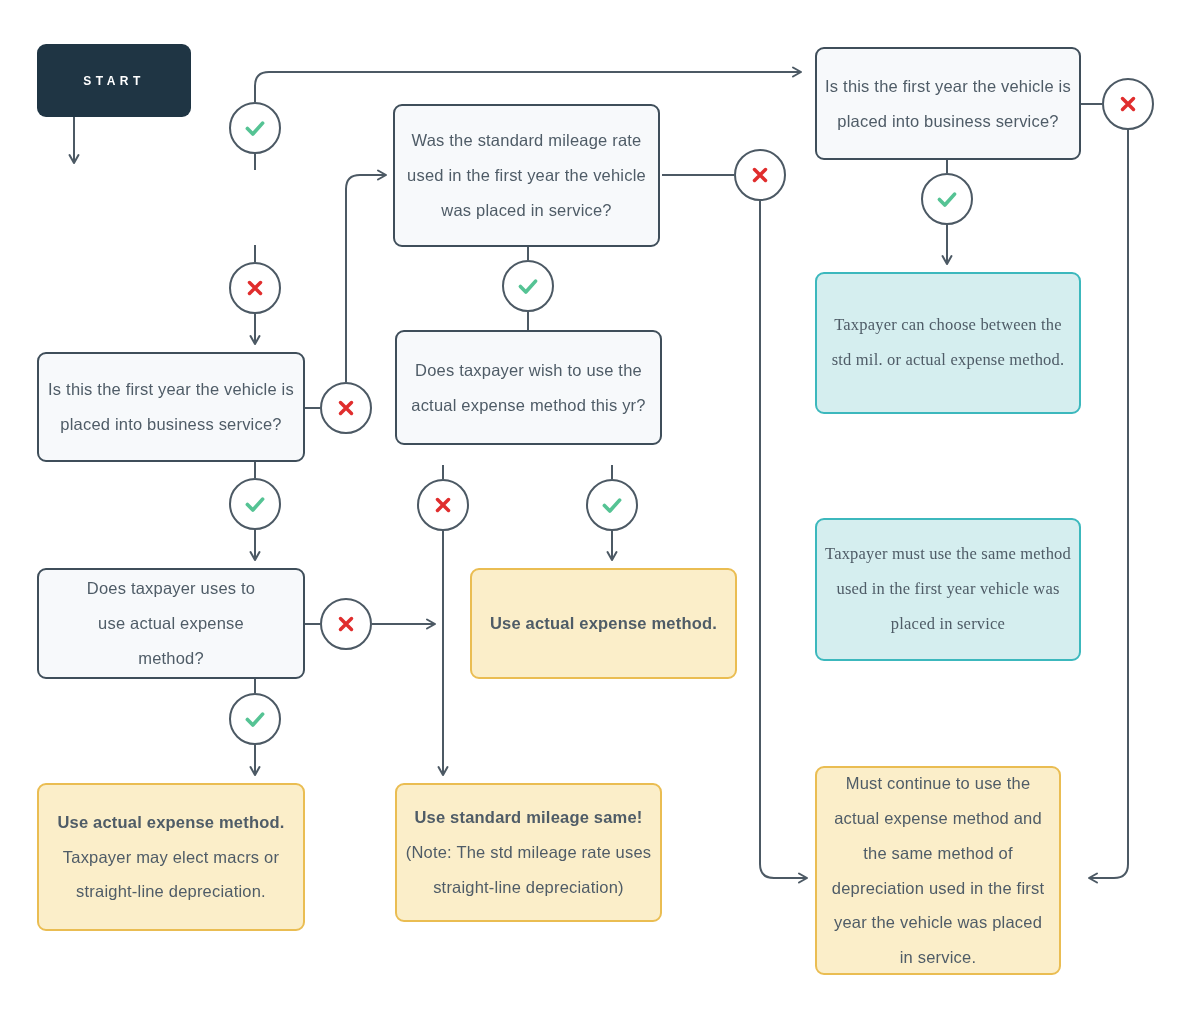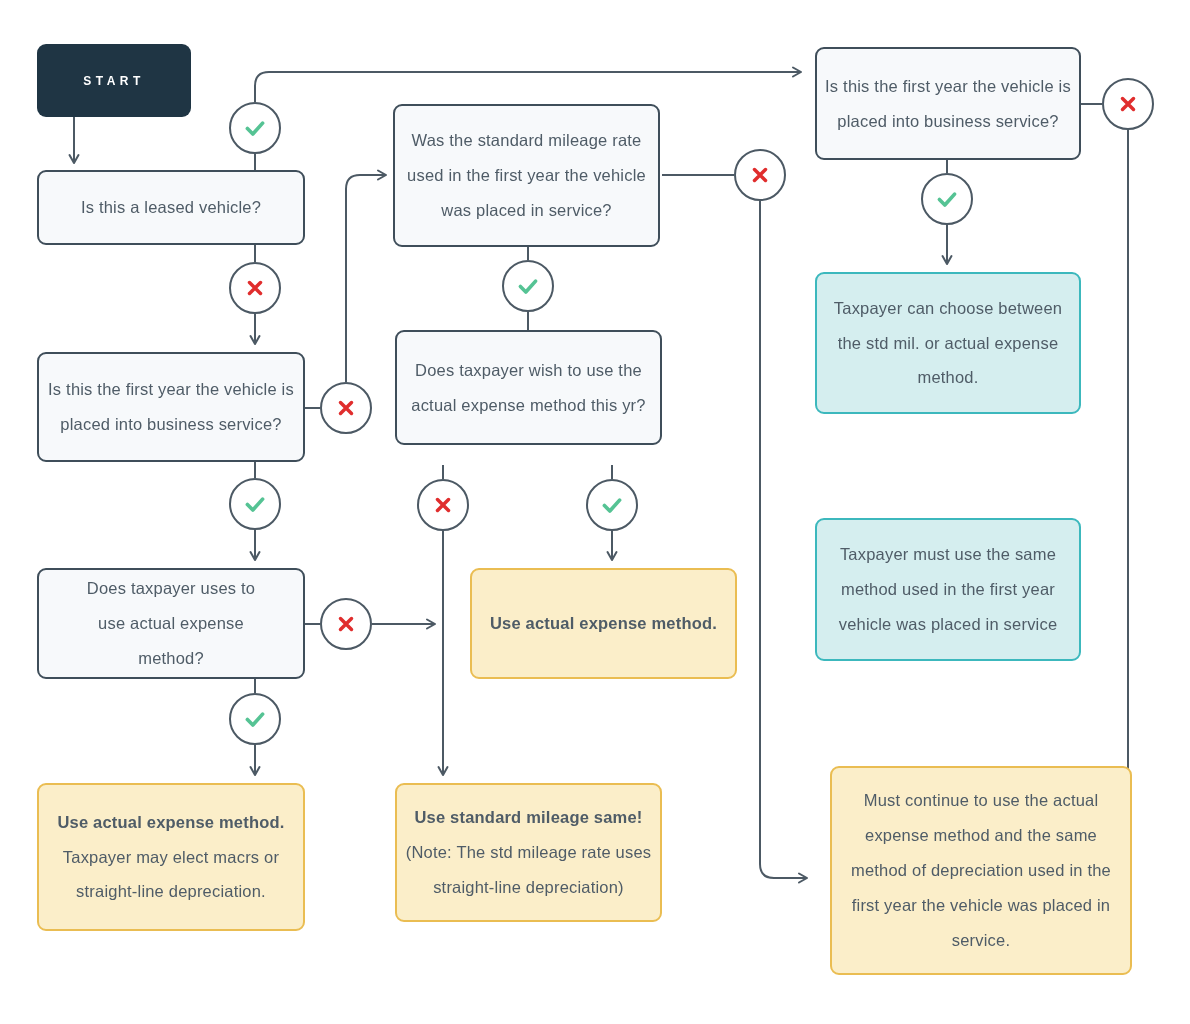--- a/index.html
+++ b/index.html
@@ -18,21 +18,21 @@
   #wires path{fill:none;stroke:var(--line);stroke-width:2;}
   #arrowhead path{fill:none;stroke:var(--line);stroke-width:2;stroke-linecap:round;stroke-linejoin:round;}
   .node{
     position:absolute;z-index:1;box-sizing:border-box;border-radius:9px;
     display:flex;flex-direction:column;align-items:center;justify-content:center;
     text-align:center;font-size:16.5px;line-height:2.12;letter-spacing:.2px;
     padding:10px 8px;
   }
   .qbox{background:var(--box_bg);border:2px solid var(--box_border);}
   .outcome{background:var(--outcome_bg);border:2px solid var(--outcome_border);}
-  .info{background:var(--info_bg);border:2px solid var(--info_border);}
+  .info{background:var(--info_bg);border:2px solid var(--info_border);font-family:Liberation Serif, serif;}
   .node .title{display:block;font-weight:700;width:100%;}
   .node .body{display:block;width:100%;}
   .start{
     position:absolute;z-index:1;box-sizing:border-box;border-radius:9px;
     background:var(--start_bg);color:var(--start_text);
     display:flex;align-items:center;justify-content:center;
     font-size:12px;font-weight:700;letter-spacing:4.5px;
   }
   .decision{
     position:absolute;z-index:2;box-sizing:border-box;width:52px;height:52px;border-radius:50%;
@@ -78,23 +78,20 @@
     <path d="M1081,104 L1102,104"></path>
     <path d="M1128,130 L1128,864 Q1128,878 1114,878 L1090,878" marker-end="url(#arrowhead)"></path>
     <path d="M947,160 L947,173"></path>
     <path d="M947,225 L947,263" marker-end="url(#arrowhead)"></path>
   </svg>
 
   <div class="start" style="left:37px;top:44px;width:154px;height:73px;">
     <span>START</span>
   </div>
 
-  <div class="node qbox" style="left:37px;top:170px;width:268px;height:75px;">
-    <span class="body">Is this a leased vehicle?</span>
-  </div>
 
   <div class="node qbox" style="left:37px;top:352px;width:268px;height:110px;">
     <span class="body">Is this the first year the vehicle is placed into business service?</span>
   </div>
 
   <div class="node qbox" style="left:37px;top:568px;width:268px;height:111px;padding:10px 34px;">
     <span class="body">Does taxpayer uses to use actual expense method?</span>
   </div>
 
   <div class="node qbox" style="left:393px;top:104px;width:267px;height:143px;">
@@ -116,21 +113,21 @@
 
   <div class="node outcome" style="left:470px;top:568px;width:267px;height:111px;">
     <span class="title">Use actual expense method.</span>
   </div>
 
   <div class="node outcome" style="left:395px;top:783px;width:267px;height:139px;">
     <span class="title">Use standard mileage same!</span>
     <span class="body">(Note: The std mileage rate uses straight-line depreciation)</span>
   </div>
 
-  <div class="node outcome" style="left:815px;top:766px;width:302px;height:209px;margin-left:15px;">
+  <div class="node outcome" style="left:815px;top:766px;width:246px;height:209px;">
     <span class="body">Must continue to use the actual expense method and the same method of depreciation used in the first year the vehicle was placed in service.</span>
   </div>
 
   <div class="node info" style="left:815px;top:272px;width:266px;height:142px;">
     <span class="body">Taxpayer can choose between the std mil. or actual expense method.</span>
   </div>
 
   <div class="node info" style="left:815px;top:518px;width:266px;height:143px;">
     <span class="body">Taxpayer must use the same method used in the first year vehicle was placed in service</span>
   </div>

